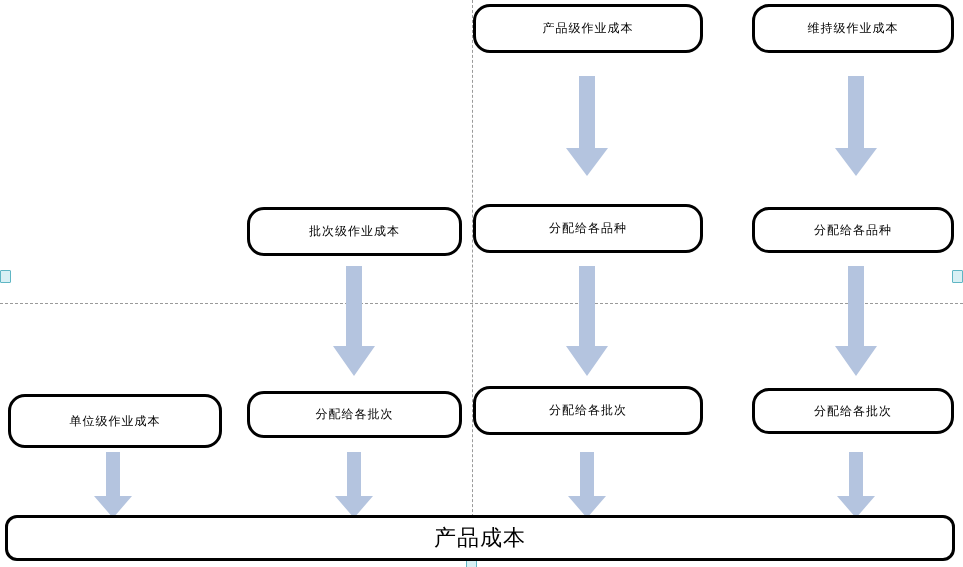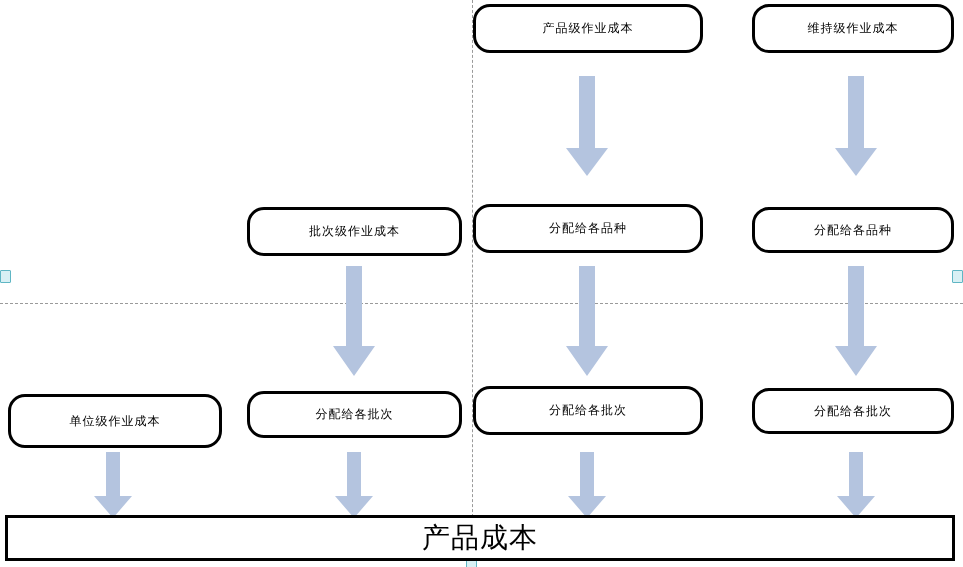--- a/index.html
+++ b/index.html
@@ -51,23 +51,23 @@
     background: #ffffff;
     display: flex;
     align-items: center;
     justify-content: center;
     color: #000000;
     font-size: 12px;
     letter-spacing: 1px;
     white-space: nowrap;
   }
   .node.wide {
-    border-radius: 0;
+    border-radius: 12px;
     border-width: 3px;
-    font-size: 28px;
+    font-size: 22px;
   }
 
   
   .arrow {
     position: absolute;
   }
   .arrow svg {
     display: block;
     width: 100%;
     height: 100%;

